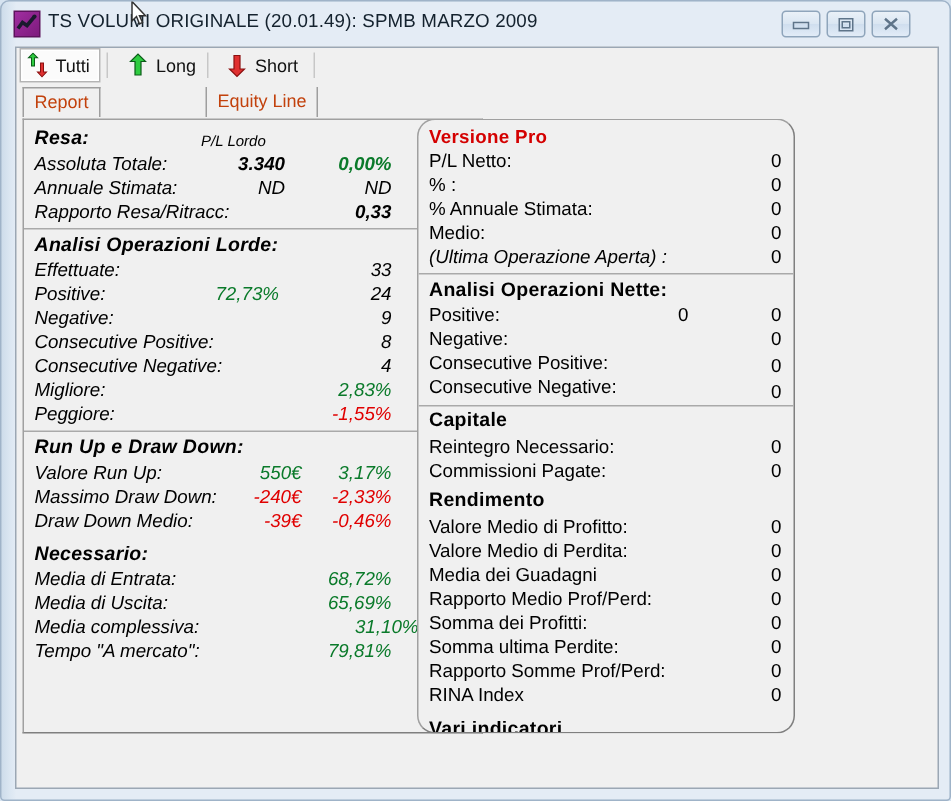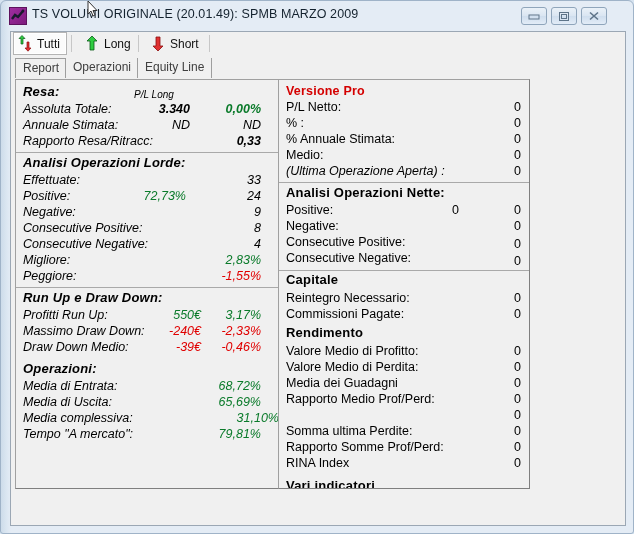--- a/index.html
+++ b/index.html
@@ -108,21 +108,21 @@
   #tabstrip {
     position: absolute;
     left: 14px; top: 57px;
     width: 606px; height: 21px;
   }
   .tab {
     position: absolute;
     top: 0; height: 20px;
     box-sizing: border-box;
     font-size: 12px;
-    color: #404040;
+    color: #c2410c;
     padding: 2px 7px 0 7px;
     background: #f0f0f0;
     border-left: 1px solid #9e9e9e;
     border-right: 1px solid #9e9e9e;
   }
   .tab.active {
     border-top: 1px solid #9e9e9e;
     background: #f0f0f0;
     font-weight: normal;
   }
@@ -131,21 +131,21 @@
   .panel {
     position: absolute;
     box-sizing: border-box;
     background: #f0f0f0;
     border: 1px solid #a0a0a0;
     border-right-color: #7f7f7f;
     border-bottom-color: #7f7f7f;
     overflow: hidden;
   }
   #panel-left  { left: 14px;  top: 78px; width: 307px; height: 410px; font-style: italic; }
-  #panel-right { left: 277px; top: 78px; width: 252px; height: 410px; }
+  #panel-right { left: 277px; top: 78px; width: 252px; height: 410px; border-radius: 12px; }
   .grp-sep {
     position: absolute;
     left: 0; right: 0;
     height: 1px;
     background: #a9a9a9;
   }
   .hdr {
     position: absolute;
     font-weight: bold;
     font-size: 13px;
@@ -270,32 +270,29 @@
       </span>
       <span class="lbl">Short</span>
     </div>
     <div class="tsep" style="left:198px;"></div>
   </div>
 
   <div id="tabstrip">
     <div class="tab active" style="left:0px;">
       <span>Report</span>
     </div>
-    <div class="tab" style="left:50px;">
-      <span>Operazioni</span>
-    </div>
     <div class="tab" style="left:122px;">
       <span>Equity Line</span>
     </div>
   </div>
 
   <div class="panel" id="panel-left">
 
     <div class="hdr" style="left:7px; top:4px;">Resa:</div>
-    <div class="row-lbl tiny" style="left:118px; top:9px;">P/L Long</div>
+    <div class="row-lbl tiny" style="left:118px; top:9px;">P/L Lordo</div>
 
     <div class="row-lbl" style="left:7px; top:22px;">Assoluta Totale:</div>
     <div class="row-val b" style="left:108px; top:22px; width:66px;">3.340</div>
     <div class="row-val b green" style="left:150px; top:22px; width:95px;">0,00%</div>
 
     <div class="row-lbl" style="left:7px; top:38px;">Annuale Stimata:</div>
     <div class="row-val" style="left:108px; top:38px; width:66px;">ND</div>
     <div class="row-val" style="left:150px; top:38px; width:95px;">ND</div>
 
     <div class="row-lbl" style="left:7px; top:54px;">Rapporto Resa/Ritracc:</div>
@@ -324,33 +321,33 @@
     <div class="row-lbl" style="left:7px; top:173px;">Migliore:</div>
     <div class="row-val green" style="left:150px; top:173px; width:95px;">2,83%</div>
 
     <div class="row-lbl" style="left:7px; top:189px;">Peggiore:</div>
     <div class="row-val red" style="left:150px; top:189px; width:95px;">-1,55%</div>
 
     <div class="grp-sep" style="top:207px;"></div>
 
     <div class="hdr" style="left:7px; top:210px;">Run Up e Draw Down:</div>
 
-    <div class="row-lbl" style="left:7px; top:228px;">Profitti Run Up:</div>
+    <div class="row-lbl" style="left:7px; top:228px;">Valore Run Up:</div>
     <div class="row-val green" style="left:110px; top:228px; width:75px;">550€</div>
     <div class="row-val green" style="left:186px; top:228px; width:59px;">3,17%</div>
 
     <div class="row-lbl" style="left:7px; top:244px;">Massimo Draw Down:</div>
     <div class="row-val red" style="left:110px; top:244px; width:75px;">-240€</div>
     <div class="row-val red" style="left:186px; top:244px; width:59px;">-2,33%</div>
 
     <div class="row-lbl" style="left:7px; top:260px;">Draw Down Medio:</div>
     <div class="row-val red" style="left:110px; top:260px; width:75px;">-39€</div>
     <div class="row-val red" style="left:186px; top:260px; width:59px;">-0,46%</div>
 
-    <div class="hdr" style="left:7px; top:281px;">Operazioni:</div>
+    <div class="hdr" style="left:7px; top:281px;">Necessario:</div>
 
     <div class="row-lbl" style="left:7px; top:299px;">Media di Entrata:</div>
     <div class="row-val green" style="left:150px; top:299px; width:95px;">68,72%</div>
 
     <div class="row-lbl" style="left:7px; top:315px;">Media di Uscita:</div>
     <div class="row-val green" style="left:150px; top:315px; width:95px;">65,69%</div>
 
     <div class="row-lbl" style="left:7px; top:331px;">Media complessiva:</div>
     <div class="row-val green" style="left:168px; top:331px; width:95px;">31,10%</div>
 
@@ -411,20 +408,21 @@
 
     <div class="row-lbl" style="left:7px; top:280px;">Valore Medio di Perdita:</div>
     <div class="row-val" style="left:160px; top:280px; width:82px;">0</div>
 
     <div class="row-lbl" style="left:7px; top:296px;">Media dei Guadagni</div>
     <div class="row-val" style="left:160px; top:296px; width:82px;">0</div>
 
     <div class="row-lbl" style="left:7px; top:312px;">Rapporto Medio Prof/Perd:</div>
     <div class="row-val" style="left:160px; top:312px; width:82px;">0</div>
 
+    <div class="row-lbl" style="left:7px; top:328px;">Somma dei Profitti:</div>
     <div class="row-val" style="left:160px; top:328px; width:82px;">0</div>
 
     <div class="row-lbl" style="left:7px; top:344px;">Somma ultima Perdite:</div>
     <div class="row-val" style="left:160px; top:344px; width:82px;">0</div>
 
     <div class="row-lbl" style="left:7px; top:360px;">Rapporto Somme Prof/Perd:</div>
     <div class="row-val" style="left:160px; top:360px; width:82px;">0</div>
 
     <div class="row-lbl" style="left:7px; top:376px;">RINA Index</div>
     <div class="row-val" style="left:160px; top:376px; width:82px;">0</div>

